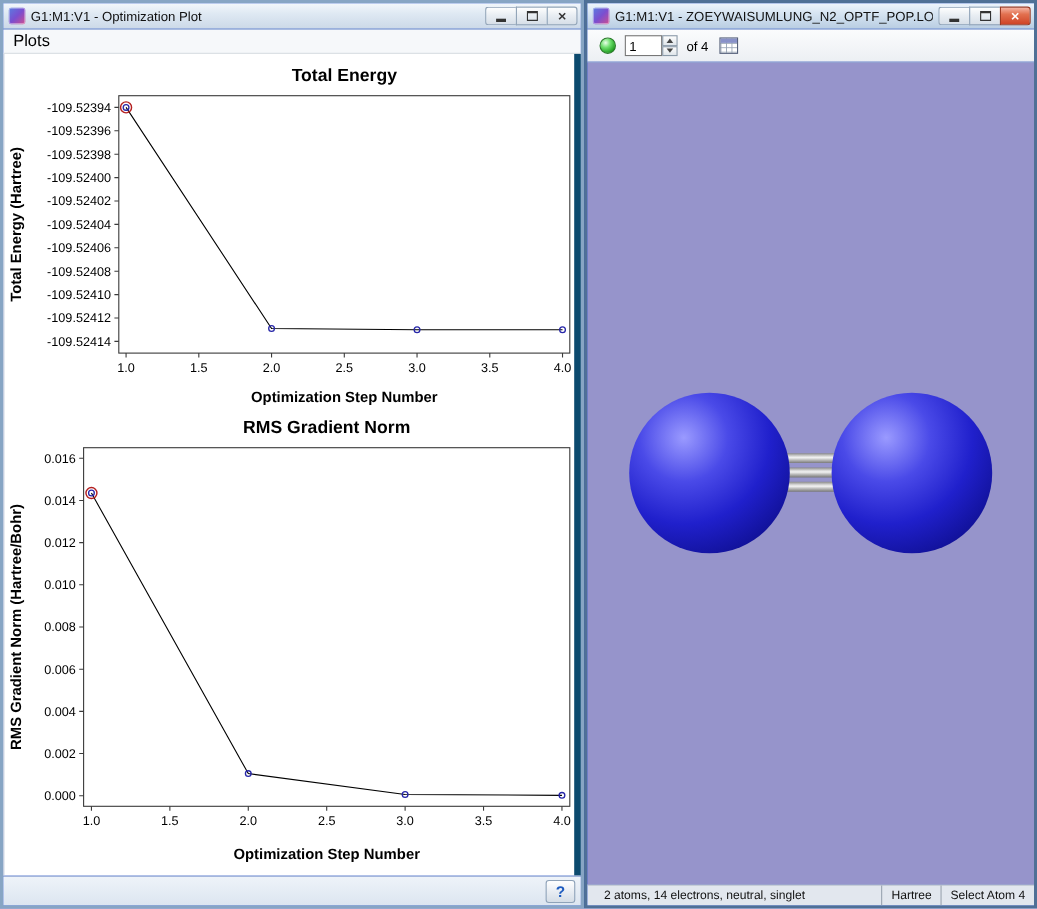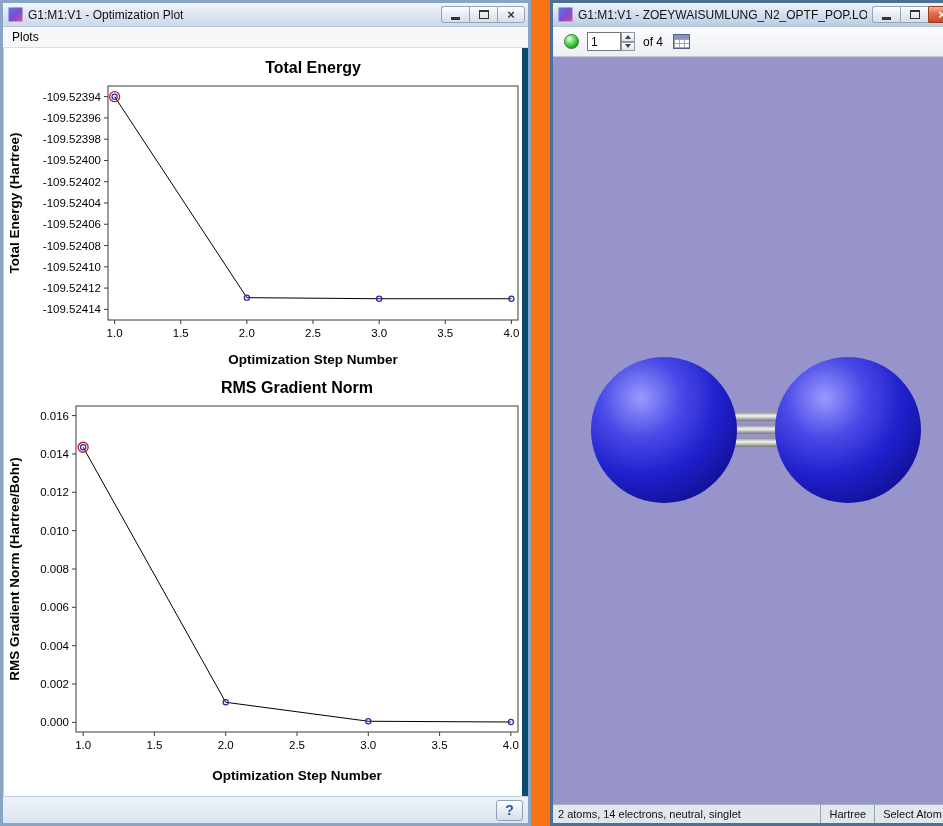--- a/index.html
+++ b/index.html
@@ -1,18 +1,18 @@
 <!DOCTYPE html>
 <html><head>
 <meta charset="utf-8">
 <style>
   * { box-sizing: border-box; margin: 0; padding: 0; }
   html,body { width:100%; height:100%; }
   body { font-family: "Liberation Sans", sans-serif; background:#b0b0b0; }
-  #screen { width:943px; height:826px; display:flex; overflow:hidden; position:relative; background:#f97316;gap:19px; }
+  #screen { width:943px; height:826px; display:flex; overflow:hidden; position:relative; background:#1d4ed8; }
 
   
   .window { display:flex; flex-direction:column; height:826px; }
   .window.left  { width:531px; border:3px solid #87a5c4; }
   .window.right { width:412px; border:3px solid #4f7096; }
 
   .titlebar { flex:0 0 24px; display:flex; align-items:center; gap:5px; padding:0 3px 0 5px;
               background:linear-gradient(#f3f7fb,#dfe9f3 40%,#ccd9e8);
               border-bottom:1px solid #b7c5d4; font-size:12px; color:#111; }
   .titlebar.active { background:linear-gradient(#eef5fc,#d6e4f2 40%,#b9cde2); }
@@ -27,21 +27,21 @@
   .winbtn:first-child { border-radius:3px 0 0 3px; }
   .winbtn:last-child  { border-radius:0 3px 3px 0; border-right-width:1px; }
   .winbtn.close-active { background:linear-gradient(#f5b3a2,#e2704f 40%,#cf4427); border-color:#9e3a22; }
   .glyph-min { width:9px; height:3px; background:#333; margin-top:8px; }
   .glyph-max { width:10px; height:9px; border:1px solid #333; border-top-width:2px; }
   .glyph-x   { font-size:13px; font-weight:bold; color:#333; line-height:1; }
   .close-active .glyph-x { color:#fff; }
 
   
   .menubar { flex:0 0 21px; background:#f6f8fa; border-bottom:1px solid #d8dde2;
-             display:flex; align-items:center; font-size:12px; }
+             display:flex; align-items:center; font-size:15px; }
   .menu-item { padding:2px 9px; }
   .plotpanel { flex:1 1 auto; background:#fff; overflow:hidden; padding-top:2px;
                border-left:1px solid #c3cedb; border-right:6px solid #0c4a6e; }
   .plotpanel svg { display:block; }
   svg text { font-family:"Liberation Sans", sans-serif; }
   .bottombar { flex:0 0 27px; background:linear-gradient(#eef3f9,#dce5f0);
                display:flex; align-items:center; justify-content:flex-end; padding-right:5px;
                border-top:1px solid #c3cedb; }
   .helpbtn { width:27px; height:21px; border:1px solid #8ea2b8; border-radius:3px;
              background:linear-gradient(#ffffff,#e8edf3 50%,#d5dde6);
@@ -72,21 +72,21 @@
   .canvas { position:relative; flex:1 1 auto; overflow:hidden; }
   .atom { position:absolute; width:146px; height:146px; border-radius:50%; top:300px; }
   .atom.a1 { left:38px; }
   .atom.a2 { left:222px; }
   .bond { position:absolute; left:111px; top:355px; width:184px;
           display:flex; flex-direction:column; gap:4px; }
   .bondbar { height:9px; border-radius:2px; }
 
   .statusbar { flex:0 0 19px; background:#e2e7ee; border-top:1px solid #aab4c0;
                display:flex; align-items:stretch; font-size:11px; color:#111; }
-  .statusinfo { flex:1 1 auto; display:flex; align-items:center; padding-left:5px; }
+  .statusinfo { flex:1 1 auto; display:flex; align-items:center; padding-left:15px; }
   .statusseg  { border-left:1px solid #9aa4b0; padding:0 8px; display:flex; align-items:center; }
 </style>
 </head>
 <body>
 
 <div id="screen">
 
   <div class="window left">
     <div class="titlebar">
       <span class="appicon"></span>

